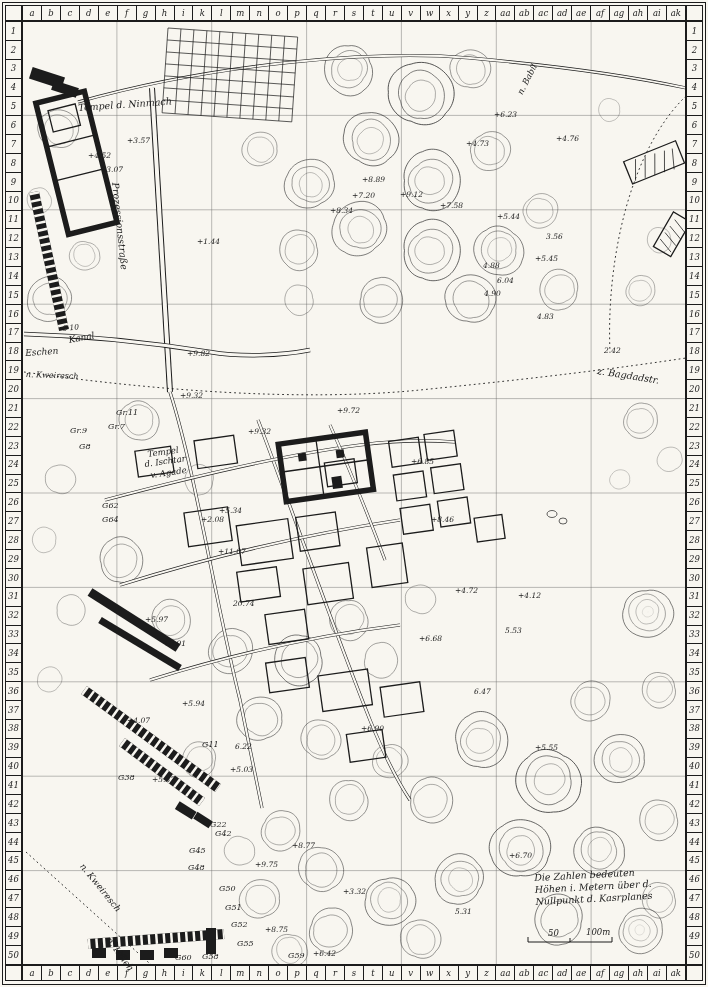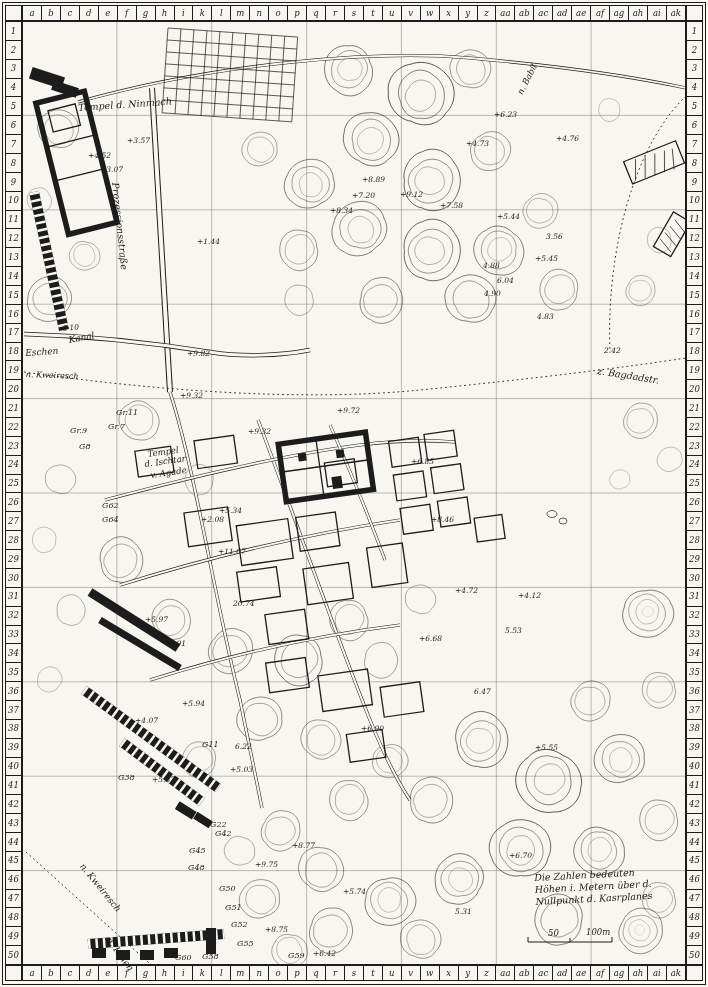--- a/index.html
+++ b/index.html
@@ -572,26 +572,26 @@
       <span class="spot" style="left: 455px; top: 587px;">+4.72</span>
       <span class="spot" style="left: 518px; top: 592px;">+4.12</span>
       <span class="spot" style="left: 505px; top: 627px;">5.53</span>
       <span class="spot" style="left: 419px; top: 635px;">+6.68</span>
       <span class="spot" style="left: 474px; top: 688px;">6.47</span>
       <span class="spot" style="left: 535px; top: 708px; margin-top: 36px;">+5.55</span>
       <span class="spot" style="left: 361px; top: 725px;">+6.90</span>
       <span class="spot" style="left: 235px; top: 743px;">6.22</span>
       <span class="spot" style="left: 230px; top: 766px;">+5.03</span>
       <span class="spot" style="left: 182px; top: 700px;">+5.94</span>
-      <span class="spot" style="left: 127px; top: 717px; margin-left: 8px;">+4.07</span>
+      <span class="spot" style="left: 127px; top: 717px;">+4.07</span>
       <span class="spot" style="left: 152px; top: 776px;">+5.37</span>
       <span class="spot" style="left: 255px; top: 861px;">+9.75</span>
       <span class="spot" style="left: 292px; top: 842px;">+8.77</span>
       <span class="spot" style="left: 265px; top: 926px;">+8.75</span>
-      <span class="spot" style="left: 343px; top: 888px;">+5.74</span>
+      <span class="spot" style="left: 343px; top: 888px;">+3.32</span>
       <span class="spot" style="left: 455px; top: 908px;">5.31</span>
       <span class="spot" style="left: 509px; top: 852px;">+6.70</span>
       <span class="spot" style="left: 313px; top: 950px;">+6.42</span>
     </div>
   <div>
 
   <span class="trench" style="left: 88px; top: 409px; padding-left: 28px;">Gr.11</span>
       <span class="trench" style="left: 70px; top: 427px;">Gr.9</span>
       <span class="trench" style="left: 108px; top: 423px;">Gr.7</span>
       <span class="trench" style="left: 79px; top: 443px;">G8</span>

